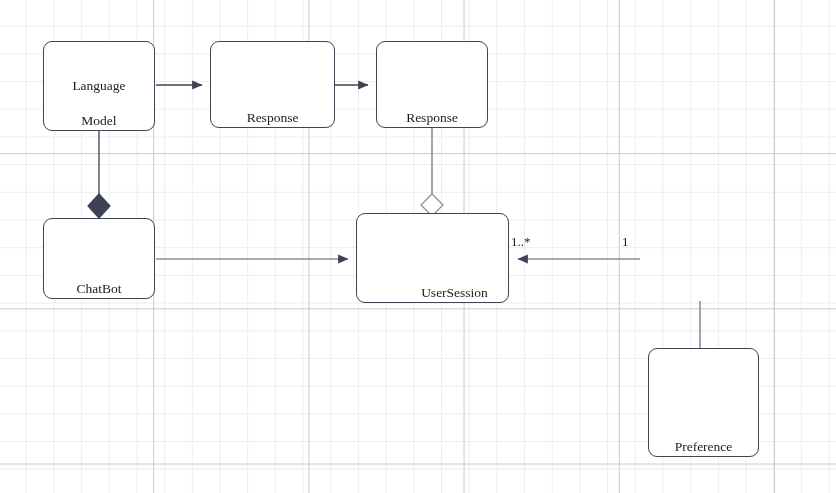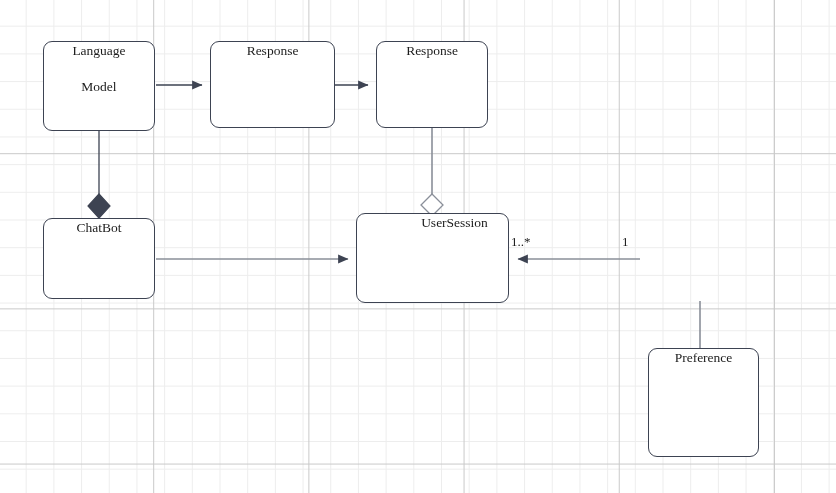--- a/index.html
+++ b/index.html
@@ -35,21 +35,21 @@
     height: 493px;
     pointer-events: none;
   }
   .node {
     position: absolute;
     box-sizing: border-box;
     border: 1.4px solid #3d4352;
     border-radius: 9px;
     background: #ffffff;
     display: flex;
-    align-items: flex-start;
+    align-items: flex-end;
     justify-content: center;
     text-align: center;
     color: #1c1c1c;
     font-size: 13.5px;
     line-height: 1.32;
     z-index: 2;
   }
   .node span { display: block; padding: 0 6px; }
   .mult {
     position: absolute;

